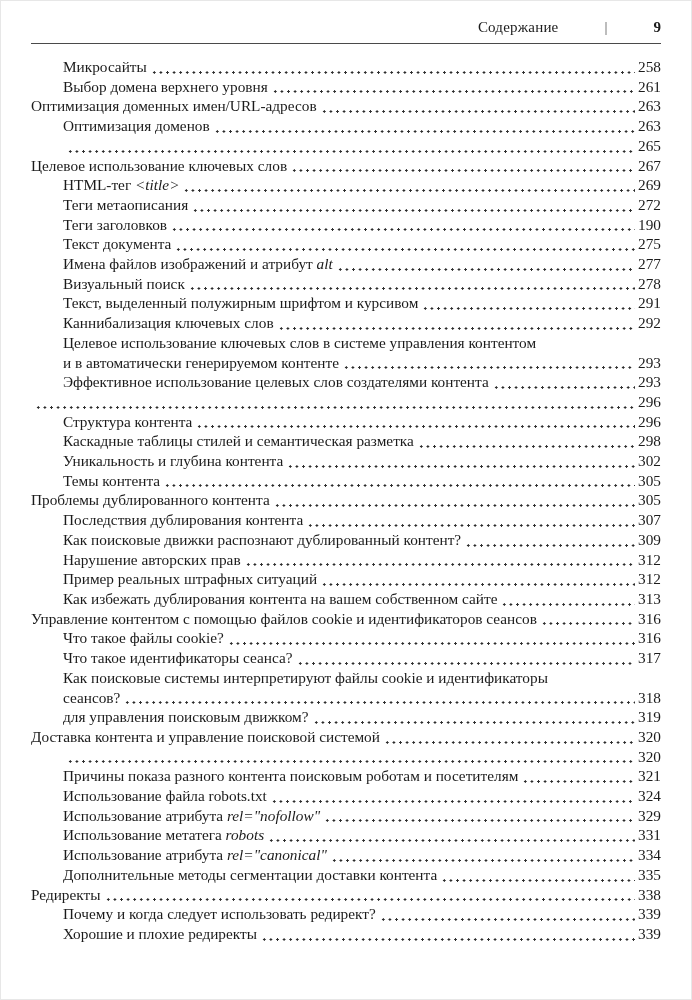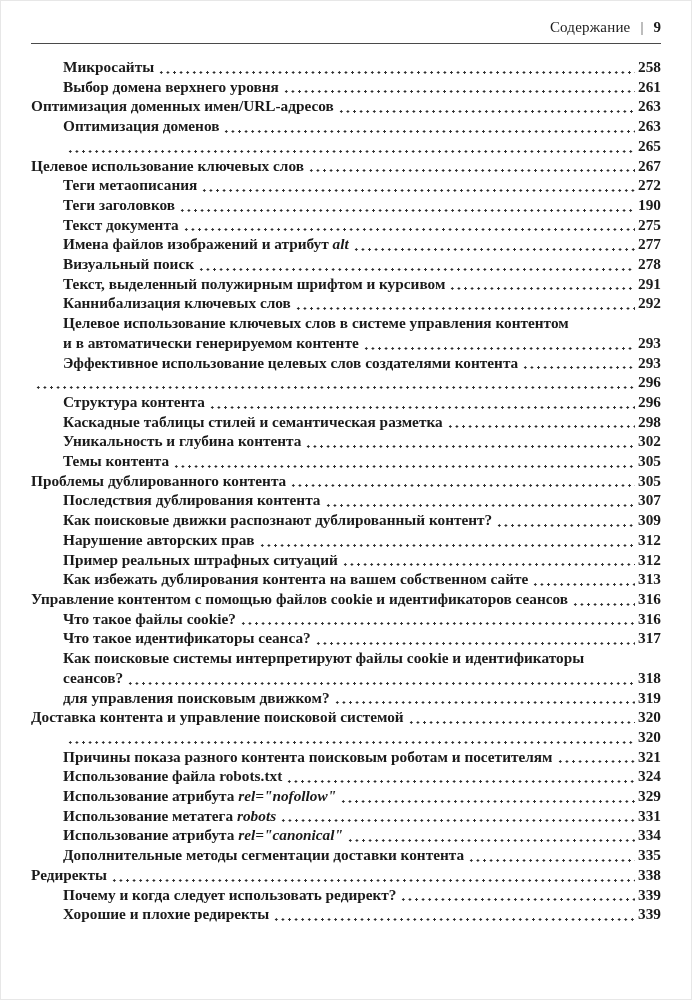--- a/index.html
+++ b/index.html
@@ -16,26 +16,27 @@
     padding: 18px 30px 0 30px;
     border: 1px solid #e7e7e7;
   }
   .header {
     display: flex;
     justify-content: flex-end;
     align-items: baseline;
     font-size: 15px;
     padding-bottom: 7px;
     border-bottom: 1px solid #4a4a4a;
+    gap: 36px;
   }
   .header-title { letter-spacing: 0.2px; }
   .header-sep { margin: 0 10px; color: #555; font-weight: 300; }
   .header-page { font-weight: bold; }
   .toc { margin-top: 13px; }
-  .toc-entry { font-size: 15.3px; line-height: 19.7px; font-weight: bold; }
+  .toc-entry { font-size: 15.3px; line-height: 19.7px; }
   .toc-entry.indent-0 { margin-left: 0; }
   .toc-entry.indent-1 { margin-left: 32px; }
   .toc-line { display: flex; align-items: baseline; }
   .toc-text { white-space: nowrap; }
   .toc-text .italic { font-style: italic; }
   .toc-leader {
     flex: 1 1 auto;
     min-width: 10px;
     height: 3px;
     align-self: flex-end;
@@ -93,20 +94,27 @@
       </div>
       <div class="toc-entry indent-0">
         <div class="toc-line">
           <span class="toc-text"><span>Целевое использование ключевых слов</span></span>
           <span class="toc-leader"></span>
           <span class="toc-page">267</span>
         </div>
       </div>
       <div class="toc-entry indent-1">
         <div class="toc-line">
+          <span class="toc-text"><span>HTML-тег </span><span class="italic">&lt;title&gt;</span></span>
+          <span class="toc-leader"></span>
+          <span class="toc-page">269</span>
+        </div>
+      </div>
+      <div class="toc-entry indent-1">
+        <div class="toc-line">
           <span class="toc-text"><span>Теги метаописания</span></span>
           <span class="toc-leader"></span>
           <span class="toc-page">272</span>
         </div>
       </div>
       <div class="toc-entry indent-1">
         <div class="toc-line">
           <span class="toc-text"><span>Теги заголовков</span></span>
           <span class="toc-leader"></span>
           <span class="toc-page">190</span>

